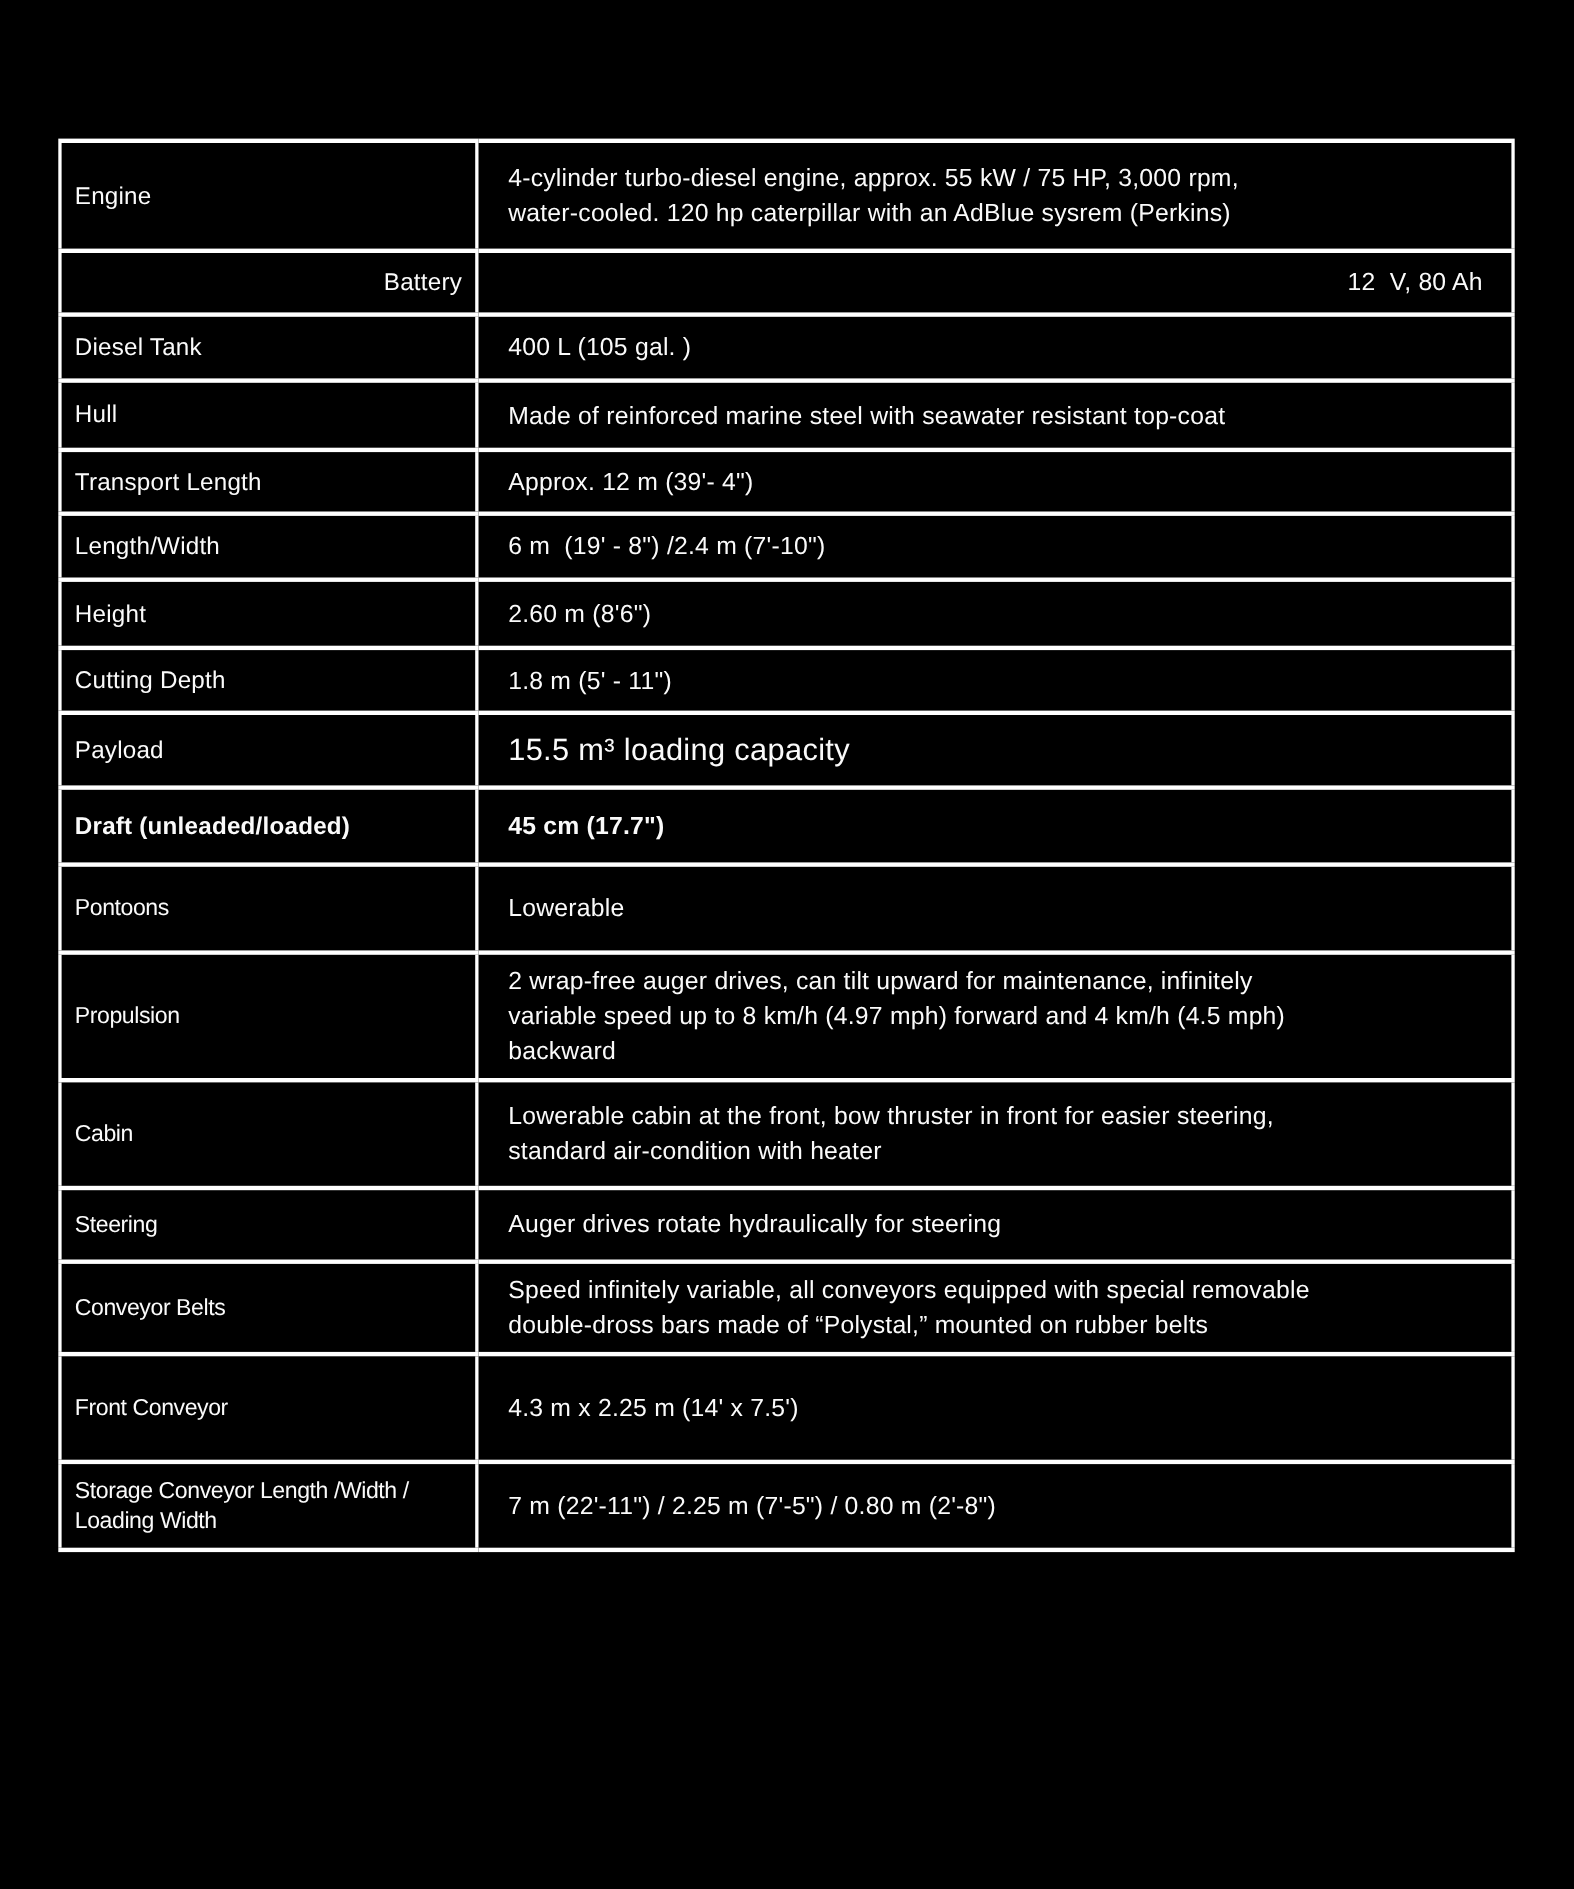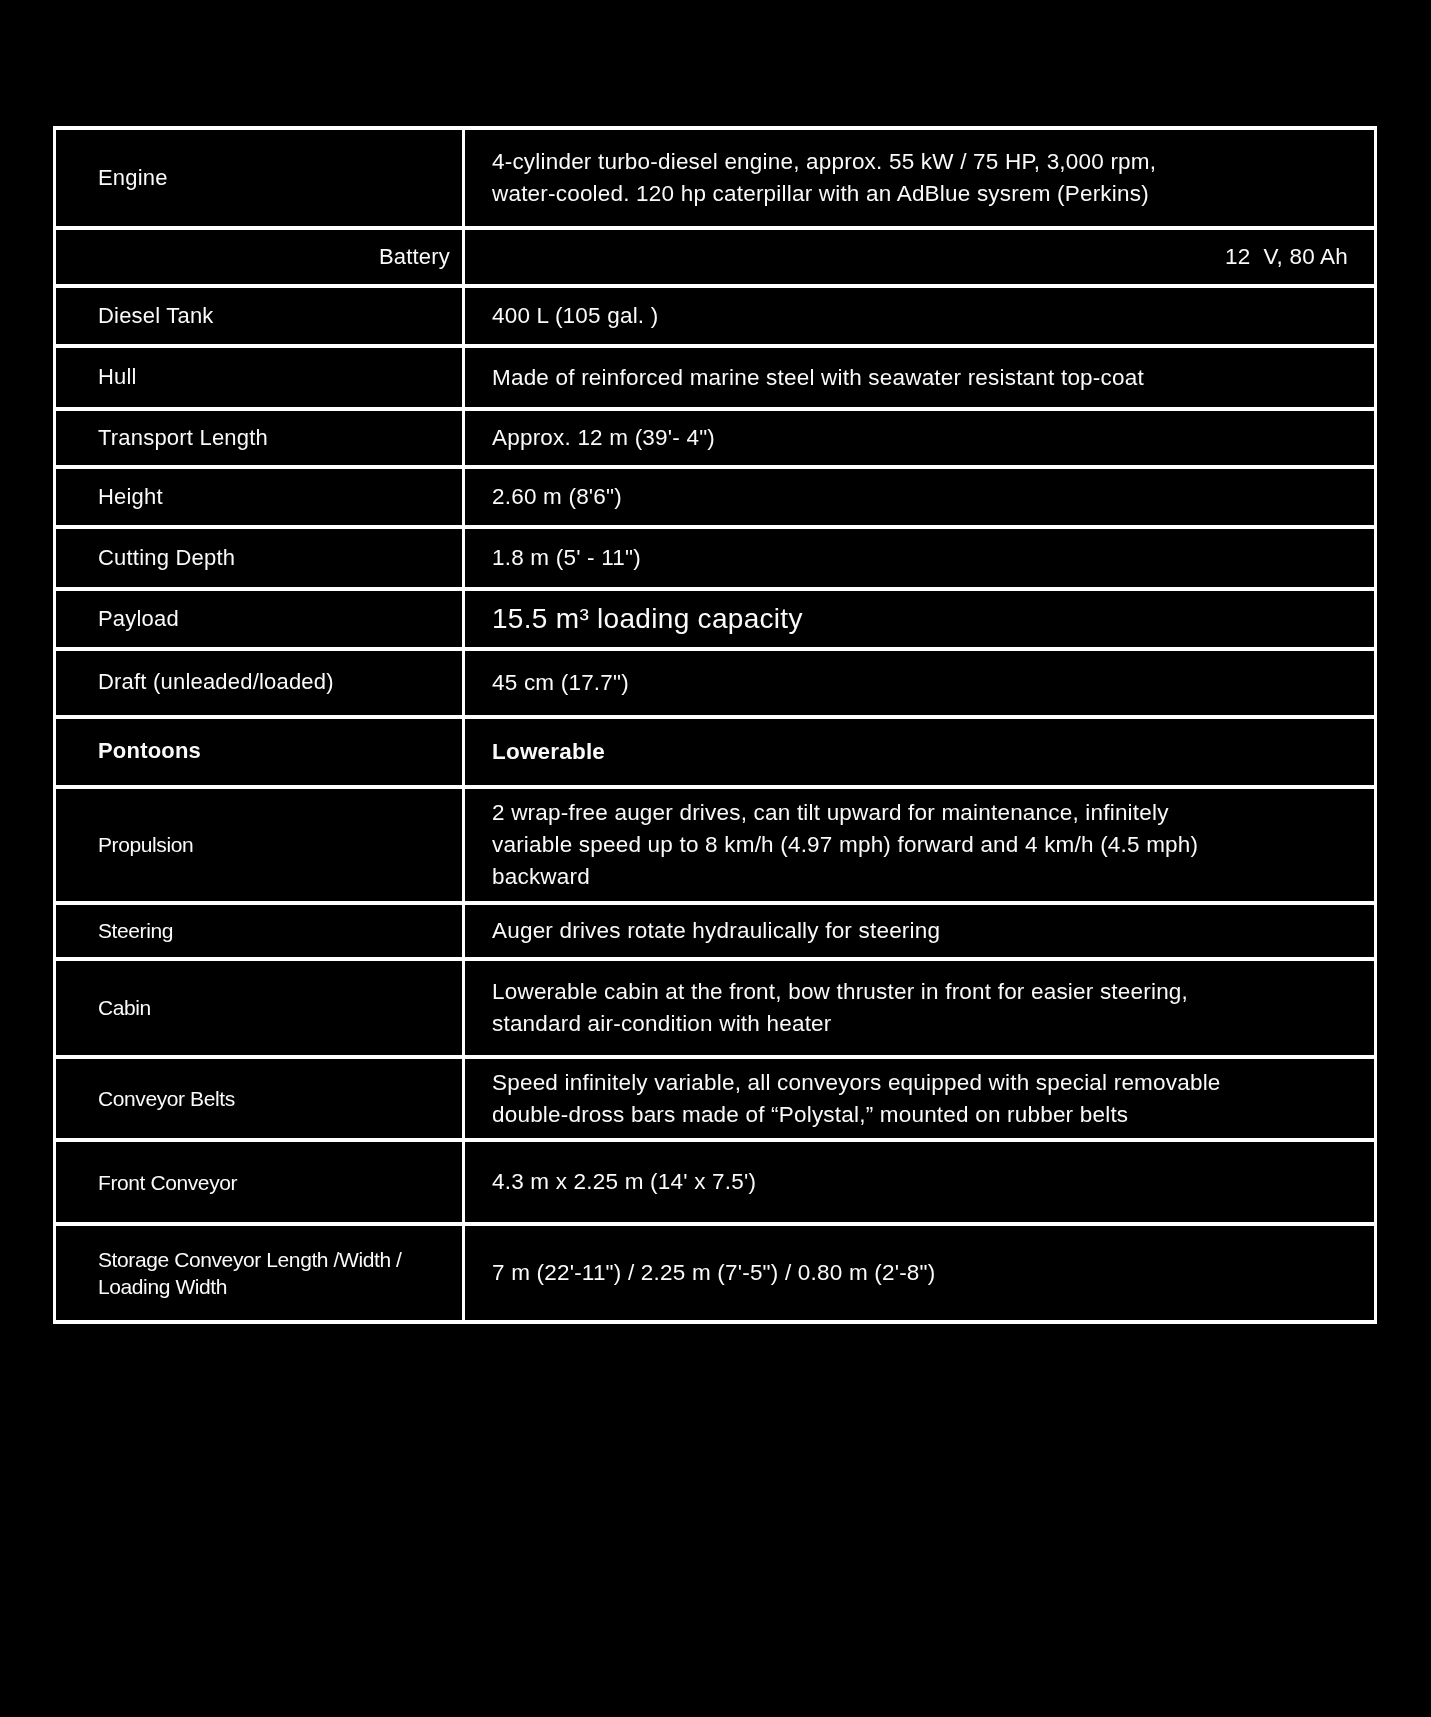--- a/index.html
+++ b/index.html
@@ -27,21 +27,21 @@
   }
   table.spec td {
     border: 3px solid #ffffff;
     border-top-width: 4px;
     border-bottom-width: 4px;
     vertical-align: middle;
     background: #000000;
   }
   td.lbl {
     width: 352px;
-    padding: 8px 12px 8px 42px;
+    padding: 8px 12px 8px 12px;
     font-size: 22px;
     letter-spacing: 0.2px;
     line-height: 1.3;
     white-space: pre-wrap;
   }
   td.val {
     padding: 8px 26px 8px 27px;
     font-size: 22.5px;
     line-height: 1.42;
     white-space: pre-wrap;
@@ -100,20 +100,24 @@
       </tr>
       <tr>
         <td class="lbl">Hull</td>
         <td class="val">Made of reinforced marine steel with seawater resistant top-coat</td>
       </tr>
       <tr>
         <td class="lbl">Transport Length</td>
         <td class="val">Approx. 12 m (39'- 4")</td>
       </tr>
       <tr>
+        <td class="lbl">Length/Width</td>
+        <td class="val">6 m  (19' - 8") /2.4 m (7'-10")</td>
+      </tr>
+      <tr>
         <td class="lbl">Height</td>
         <td class="val">2.60 m (8'6")</td>
       </tr>
       <tr>
         <td class="lbl">Cutting Depth</td>
         <td class="val">1.8 m (5' - 11")</td>
       </tr>
       <tr class="emph">
         <td class="lbl">Payload</td>
         <td class="val">15.5 m³ loading capacity</td>
@@ -126,27 +130,27 @@
         <td class="lbl">Pontoons</td>
         <td class="val">Lowerable</td>
       </tr>
       <tr>
         <td class="lbl">Propulsion</td>
         <td class="val">2 wrap-free auger drives, can tilt upward for maintenance, infinitely
 variable speed up to 8 km/h (4.97 mph) forward and 4 km/h (4.5 mph)
 backward</td>
       </tr>
       <tr>
-        <td class="lbl">Steering</td>
-        <td class="val">Auger drives rotate hydraulically for steering</td>
-      </tr>
-      <tr>
         <td class="lbl">Cabin</td>
         <td class="val">Lowerable cabin at the front, bow thruster in front for easier steering,
 standard air-condition with heater</td>
+      </tr>
+      <tr>
+        <td class="lbl">Steering</td>
+        <td class="val">Auger drives rotate hydraulically for steering</td>
       </tr>
       <tr>
         <td class="lbl">Conveyor Belts</td>
         <td class="val">Speed infinitely variable, all conveyors equipped with special removable
 double-dross bars made of “Polystal,” mounted on rubber belts</td>
       </tr>
       <tr>
         <td class="lbl">Front Conveyor</td>
         <td class="val">4.3 m x 2.25 m (14' x 7.5')</td>
       </tr>

